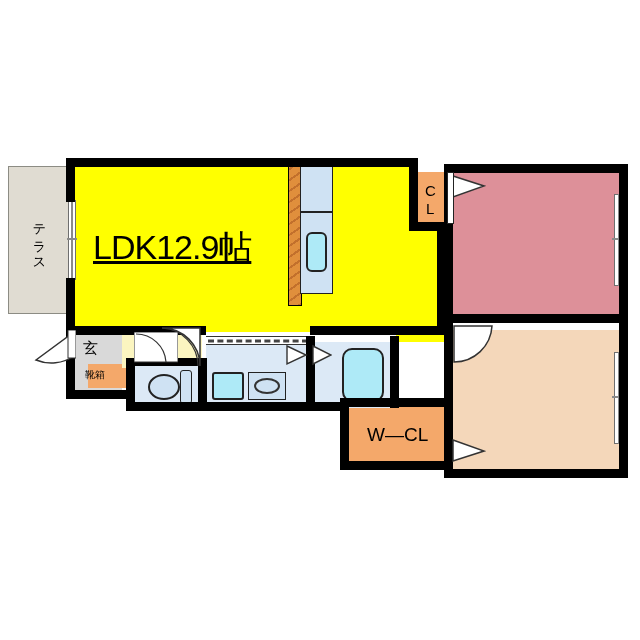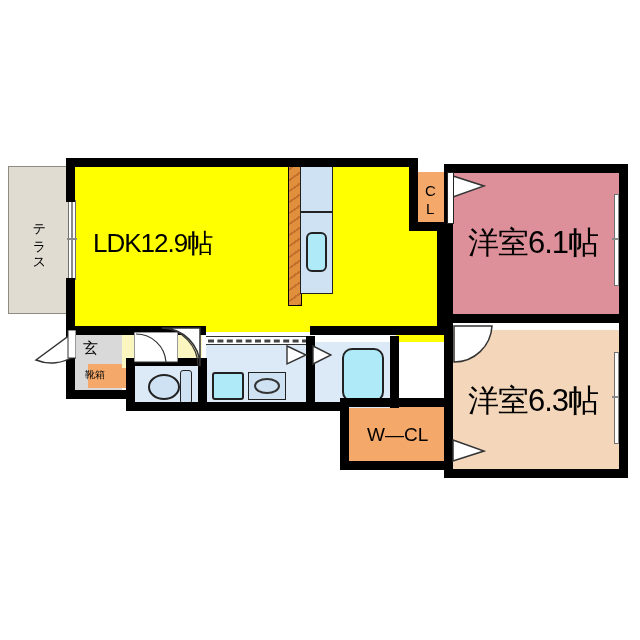--- a/index.html
+++ b/index.html
@@ -73,21 +73,21 @@
     box-sizing: border-box;
   }
 
   
   .label {
     position: absolute;
     color: #000000;
     white-space: nowrap;
     line-height: 1;
   }
-  .lbl-ldk   { font-size: 26px; letter-spacing: -1px; }
+  .lbl-ldk   { font-size: 34px; letter-spacing: -1px; text-decoration: underline; }
   .lbl-room  { font-size: 31px; letter-spacing: -1px; }
   .lbl-cl    { font-size: 15px; line-height: 1.15; text-align: center; }
   .lbl-wcl   { font-size: 19px; letter-spacing: 0px; }
   .lbl-gen   { font-size: 15px; }
   .lbl-shoe  { font-size: 10px; }
   .lbl-terr  {
     font-size: 13px;
     writing-mode: vertical-rl;
     text-orientation: upright;
     letter-spacing: 2px;
@@ -265,23 +265,21 @@
   <div class="swing" style="left:452px; top:438px; width:34px; height:26px;">
     <svg width="34" height="26" viewBox="0 0 34 26">
       <path d="M 1 2 L 32 13 L 1 23 Z" fill="#ffffff" stroke="#333" stroke-width="1.5"></path>
     </svg>
   </div>
 
   <div class="label lbl-terr" style="left:33px; top:215px;">テラス</div>
 
   <div class="label lbl-ldk" style="left:93px; top:230px;">LDK12.9帖</div>
 
-  <div class="label lbl-room" style="left:468px; top:227px;">洋室6.1帖</div>
-
-  <div class="label lbl-room" style="left:468px; top:385px;">洋室6.3帖</div>
+
 
   <div class="label lbl-cl" style="left:425px; top:182px;">C</div>
   <div class="label lbl-cl" style="left:426px; top:200px;">L</div>
 
   <div class="label lbl-wcl" style="left:367px; top:425px;">W—CL</div>
 
   <div class="label lbl-gen" style="left:83px; top:340px;">玄</div>
 
   <div class="label lbl-shoe" style="left:85px; top:370px;">靴箱</div>
 

